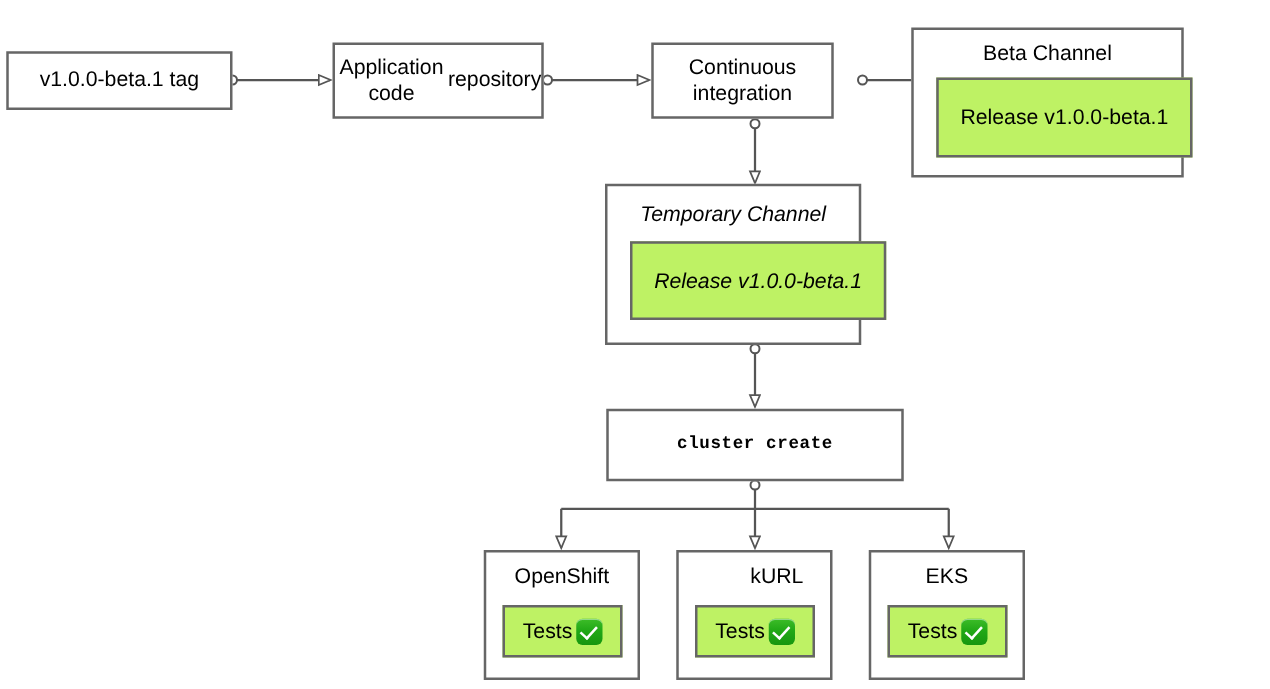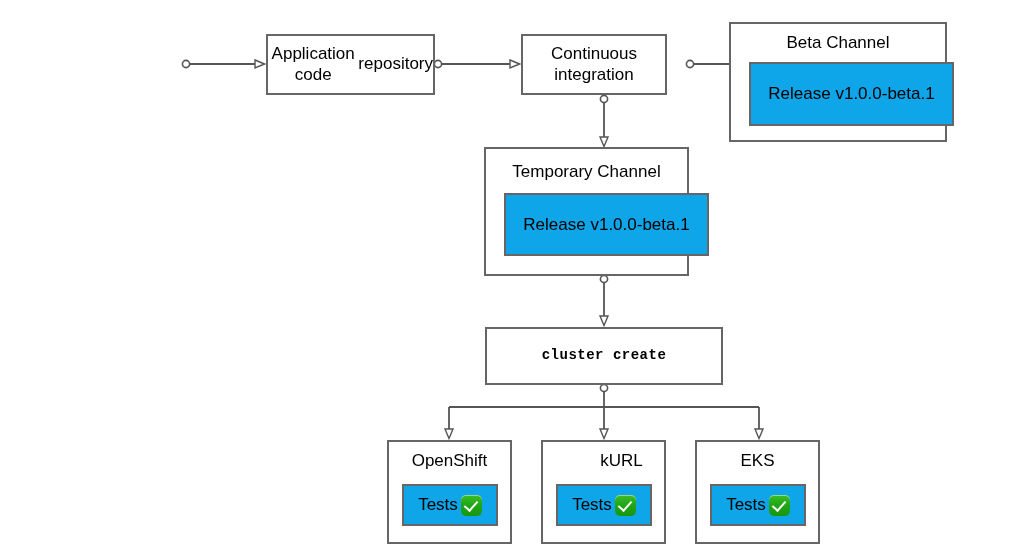--- a/index.html
+++ b/index.html
@@ -57,21 +57,21 @@
     right: 0;
     text-align: center;
     font-size: 17px;
     color: #000000;
     font-family: "Liberation Sans", sans-serif;
   }
   .inner-node {
     position: absolute;
     box-sizing: border-box;
     border: 2px solid #666666;
-    background: #0ea5e9;
+    background: #bef264;
     display: flex;
     align-items: center;
     justify-content: center;
     font-size: 17px;
     color: #000000;
     font-family: "Liberation Sans", sans-serif;
   }
   .tests-inner {
     gap: 3px;
   }
@@ -125,39 +125,42 @@
     <line x1="604" y1="282.6" x2="604" y2="325" stroke="#555555" stroke-width="1.8" marker-end="url(#arrowOpen)"></line>
 
     <circle cx="604" cy="388" r="3.6" fill="#ffffff" stroke="#555555" stroke-width="1.6"></circle>
     <path d="M604,391.6 L604,407" stroke="#555555" stroke-width="1.8" fill="none"></path>
     <path d="M449,407 L759,407" stroke="#555555" stroke-width="1.8" fill="none"></path>
     <line x1="449" y1="407" x2="449" y2="438" stroke="#555555" stroke-width="1.8" marker-end="url(#arrowOpen)"></line>
     <line x1="604" y1="407" x2="604" y2="438" stroke="#555555" stroke-width="1.8" marker-end="url(#arrowOpen)"></line>
     <line x1="759" y1="407" x2="759" y2="438" stroke="#555555" stroke-width="1.8" marker-end="url(#arrowOpen)"></line>
   </svg>
 
+  <div class="node" style="left:5px; top:41px; width:181px; height:47px;">
+    <span>v1.0.0-beta.1 tag</span>
+  </div>
 
   <div class="node" style="left:266px; top:34px; width:169px; height:61px; ">
     <span>Application code</span>
     <span>repository</span>
   </div>
 
   <div class="node" style="left:521px; top:34px; width:146px; height:61px; flex-direction:column;">
     <span>Continuous</span>
     <span>integration</span>
   </div>
 
   <div class="container-node" style="left:729px; top:5px; width:218px; height:120px;margin-top:17px;">
     <div class="container-title" style="top:9px;">Beta Channel</div>
     <div class="inner-node" style="left:18px; top:38px; width:205px; height:64px;">
       <span>Release v1.0.0-beta.1</span>
     </div>
   </div>
 
-  <div class="container-node" style="left:484px; top:147px; width:205px; height:129px;">
+  <div class="container-node" style="left:484px; top:147px; width:205px; height:129px;font-style:italic;">
     <div class="container-title" style="top:13px;">Temporary Channel</div>
     <div class="inner-node" style="left:18px; top:44px; width:205px; height:63px;">
       <span>Release v1.0.0-beta.1</span>
     </div>
   </div>
 
   <div class="node node-mono" style="left:485px; top:327px; width:238px; height:58px;">
     <span>cluster create</span>
   </div>
 

